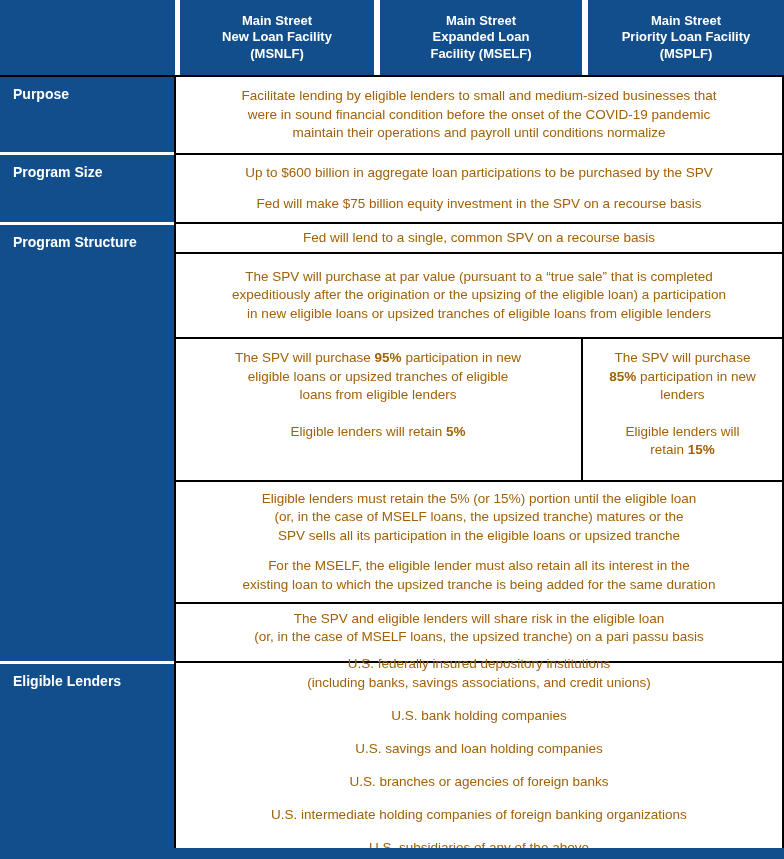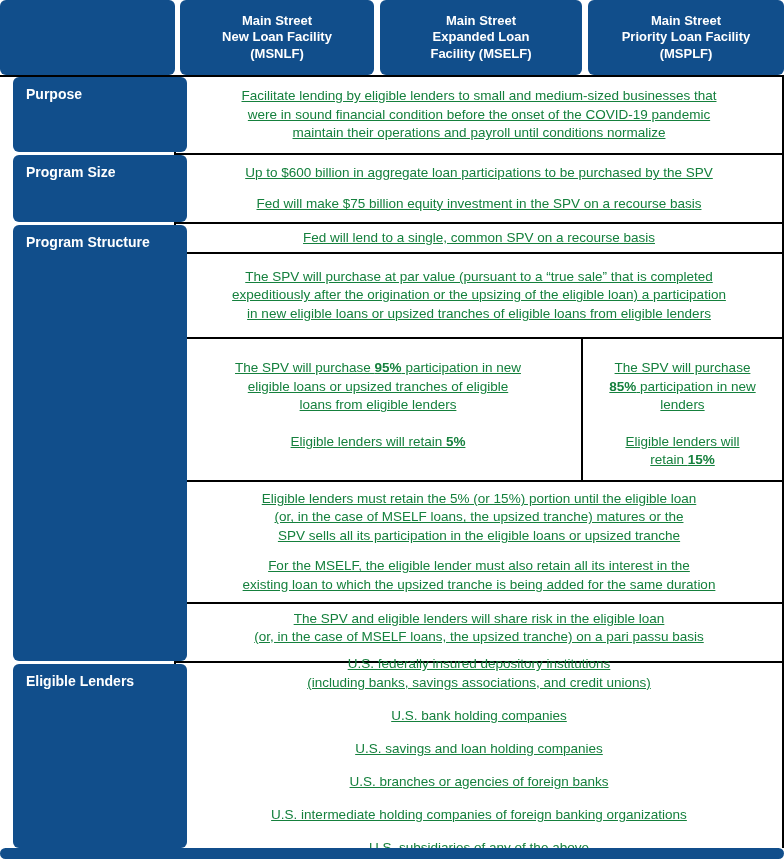--- a/index.html
+++ b/index.html
@@ -1,42 +1,42 @@
 <!DOCTYPE html>
 <html><head>
 <meta charset="utf-8">
 <style>
   html,body{margin:0;padding:0;background:#fff;}
   #table{
     position:relative;width:784px;height:859px;background:#ffffff;
     font-family:"Liberation Sans",sans-serif;overflow:hidden;
   }
-  .blue{background:#114e8b;border-radius:6px;}
+  .blue{background:#114e8b;}
   
   .hcell{
     position:absolute;top:0;height:75px;color:#ffffff;font-weight:bold;
     font-size:13px;line-height:16.5px;text-align:center;
     display:flex;flex-direction:column;justify-content:center;
   }
   
   .lcell{
-    position:absolute;left:13px;width:174px;box-sizing:border-box;
+    position:absolute;left:0;width:174px;box-sizing:border-box;
     color:#ffffff;font-weight:bold;font-size:14px;
     padding:9px 6px 0 13px;
   }
   
   .ccell{
     position:absolute;left:176px;width:606px;box-sizing:border-box;
-    color:#15803d;font-size:13.5px;line-height:18.5px;text-align:center;
-    display:flex;flex-direction:column;justify-content:center;align-items:center;text-decoration:underline;
+    color:#a16207;font-size:13.5px;line-height:18.5px;text-align:center;
+    display:flex;flex-direction:column;justify-content:center;align-items:center;
   }
   .ccell .para{margin:1px;}
   .gap10{row-gap:10px;}
   .gap16{row-gap:16px;}
-  .topalign{justify-content:flex-start;padding-top:19px;}
+  .topalign{justify-content:flex-start;padding-top:9px;}
   b{font-weight:bold;}
   
   .hline{position:absolute;height:2px;background:#000;}
   .vline{position:absolute;width:2px;background:#000;}
   
   .el-list{row-gap:12px;line-height:19px;}
   .strip{position:absolute;left:0;top:848px;width:784px;height:11px;}
 </style>
 </head>
 <body>

